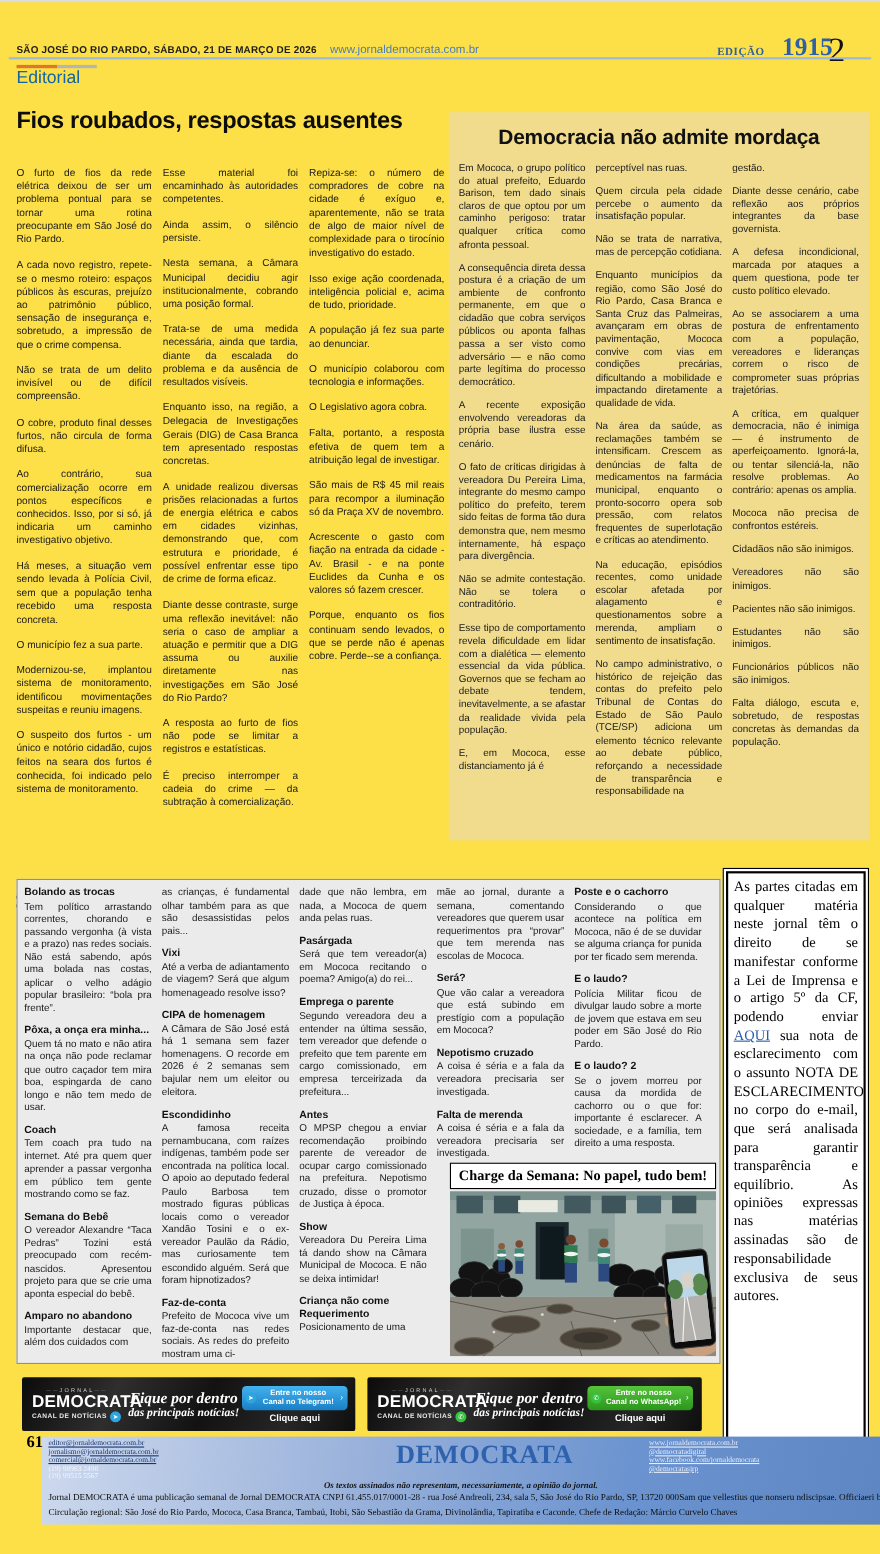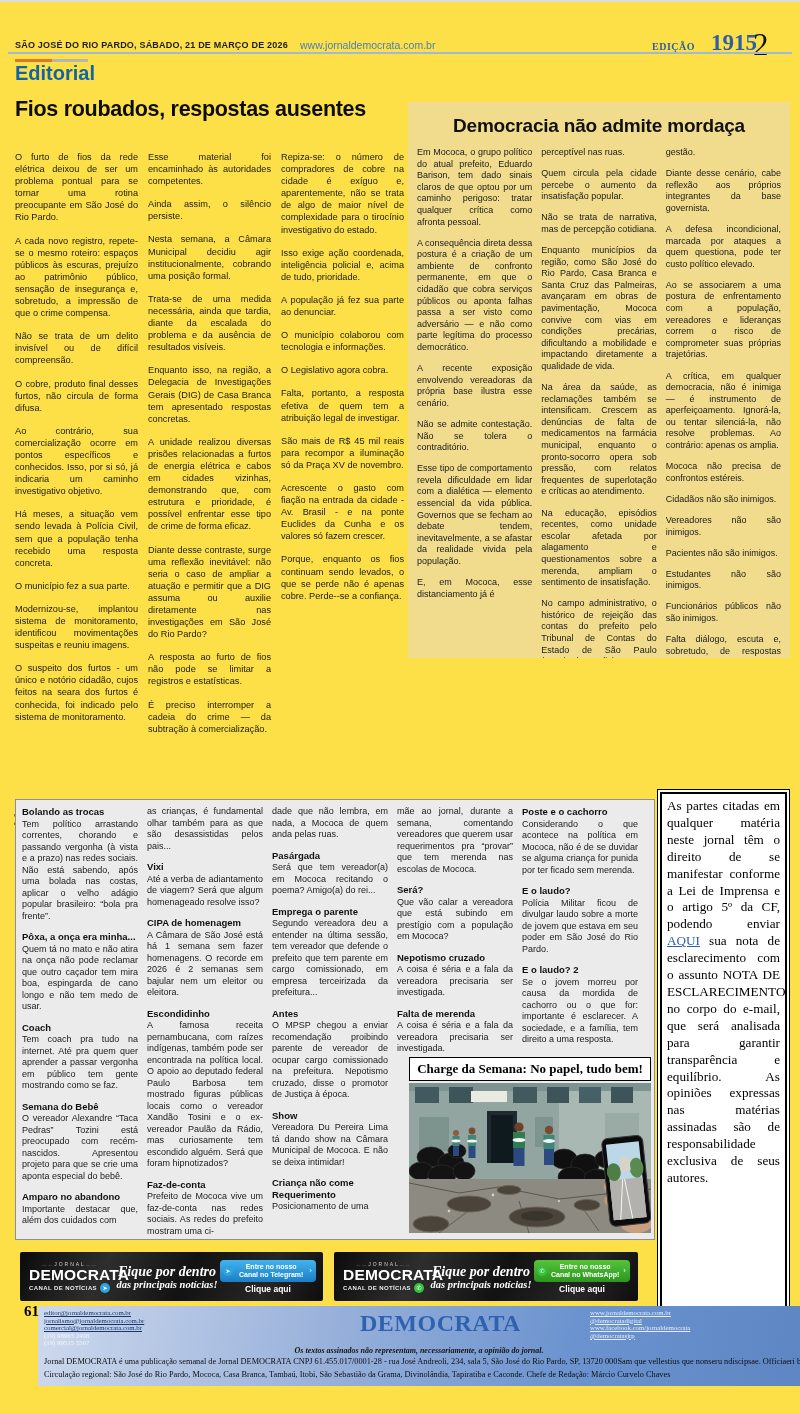--- a/index.html
+++ b/index.html
@@ -9,30 +9,30 @@
   
   .masthead-date { position:absolute; left:15px; top:38px; font-size:9px; font-weight:bold; color:#1c1c1c; letter-spacing:.2px; }
   .masthead-site { position:absolute; left:300px; top:37px; font-size:10.5px; color:#4a7dbf; }
   .edition { position:absolute; left:652px; top:28px; display:flex; align-items:baseline; gap:16px; color:#2d5fa6; font-family:"Liberation Serif", serif; }
   .edition .ed-label { font-size:10px; font-weight:bold; letter-spacing:.5px; }
   .edition .ed-num { font-size:23px; font-weight:bold; }
   .page-num { position:absolute; left:753px; top:25px; font-family:"Liberation Serif", serif; font-size:31px; color:#111; }
   .rule-blue { position:absolute; left:8px; top:50px; width:784px; height:2px; background:#9fb9d9; }
   .seg-orange { position:absolute; left:15px; top:57px; width:37px; height:3px; background:#e0762e; }
   .seg-gray { position:absolute; left:52px; top:57px; width:36px; height:3px; background:#b5b5b5; }
-  .section-label { position:absolute; left:15px; top:60px; font-size:20px; font-weight:bold; color:#1264a3; }
+  .section-label { position:absolute; left:15px; top:60px; font-size:16px; font-weight:normal; color:#1264a3; }
 
   
   .ed-headline { position:absolute; left:15px; top:95px; width:390px; font-size:21.5px; font-weight:bold; color:#0d0d0d; letter-spacing:-.3px; }
   .ed-cols { position:absolute; left:15px; top:149px; width:394px; height:612px; display:flex; gap:10px; overflow:hidden; }
   .ed-col { width:123px; }
   .ed-col p, .yl-col p { font-size:9.2px; line-height:12.1px; text-align:justify; color:#1a1a1a; margin:0 0 11px; }
 
   
-  .yellow-box { position:absolute; left:408px; top:100px; width:382px; height:556px; background:#f1dc8e; overflow:hidden; }
+  .yellow-box { position:absolute; left:408px; top:100px; width:382px; height:662px; background:#f1dc8e; overflow:hidden; }
   .yl-title { text-align:center; margin:13px 6px 8px; font-size:19px; font-weight:bold; color:#111; letter-spacing:-.2px; }
   .yl-cols { display:flex; gap:9px; padding:2px 9px 0; }
   .yl-col { flex:1; }
   .yl-col p { font-size:9px; line-height:11.6px; margin:0 0 9.5px; }
 
   
   .cp-title { position:absolute; left:14px; top:794px; font-family:"Liberation Serif", serif; font-size:40px; font-weight:bold; color:#000; letter-spacing:-1px; }
   .cp-panel { position:absolute; left:15px; top:797px; width:640px; height:441px; background:#ebebeb; border:1px solid #8f8f8f; overflow:hidden; }
   .cp-cols { display:flex; gap:9px; padding:6px 6px; }
   .cp-col { width:116px; overflow:hidden; height:428px; }
@@ -141,20 +141,21 @@
       </div>
   </div>
 
   <div class="yellow-box">
     <h2 class="yl-title">Democracia não admite mordaça</h2>
     <div class="yl-cols">
       <div class="yl-col">
           <p>Em Mococa, o grupo político do atual prefeito, Eduardo Barison, tem dado sinais claros de que optou por um caminho perigoso: tratar qualquer crítica como afronta pessoal.</p>
           <p>A consequência direta dessa postura é a criação de um ambiente de confronto permanente, em que o cidadão que cobra serviços públicos ou aponta falhas passa a ser visto como adversário — e não como parte legítima do processo democrático.</p>
           <p>A recente exposição envolvendo vereadoras da própria base ilustra esse cenário.</p>
+          <p>O fato de críticas dirigidas à vereadora Du Pereira Lima, integrante do mesmo campo político do prefeito, terem sido feitas de forma tão dura demonstra que, nem mesmo internamente, há espaço para divergência.</p>
           <p>Não se admite contestação. Não se tolera o contraditório.</p>
           <p>Esse tipo de comportamento revela dificuldade em lidar com a dialética — elemento essencial da vida pública. Governos que se fecham ao debate tendem, inevitavelmente, a se afastar da realidade vivida pela população.</p>
           <p>E, em Mococa, esse distanciamento já é</p>
         </div>
       <div class="yl-col">
           <p>perceptível nas ruas.</p>
           <p>Quem circula pela cidade percebe o aumento da insatisfação popular.</p>
           <p>Não se trata de narrativa, mas de percepção cotidiana.</p>
           <p>Enquanto municípios da região, como São José do Rio Pardo, Casa Branca e Santa Cruz das Palmeiras, avançaram em obras de pavimentação, Mococa convive com vias em condições precárias, dificultando a mobilidade e impactando diretamente a qualidade de vida.</p>
           <p>Na área da saúde, as reclamações também se intensificam. Crescem as denúncias de falta de medicamentos na farmácia municipal, enquanto o pronto-socorro opera sob pressão, com relatos frequentes de superlotação e críticas ao atendimento.</p>

